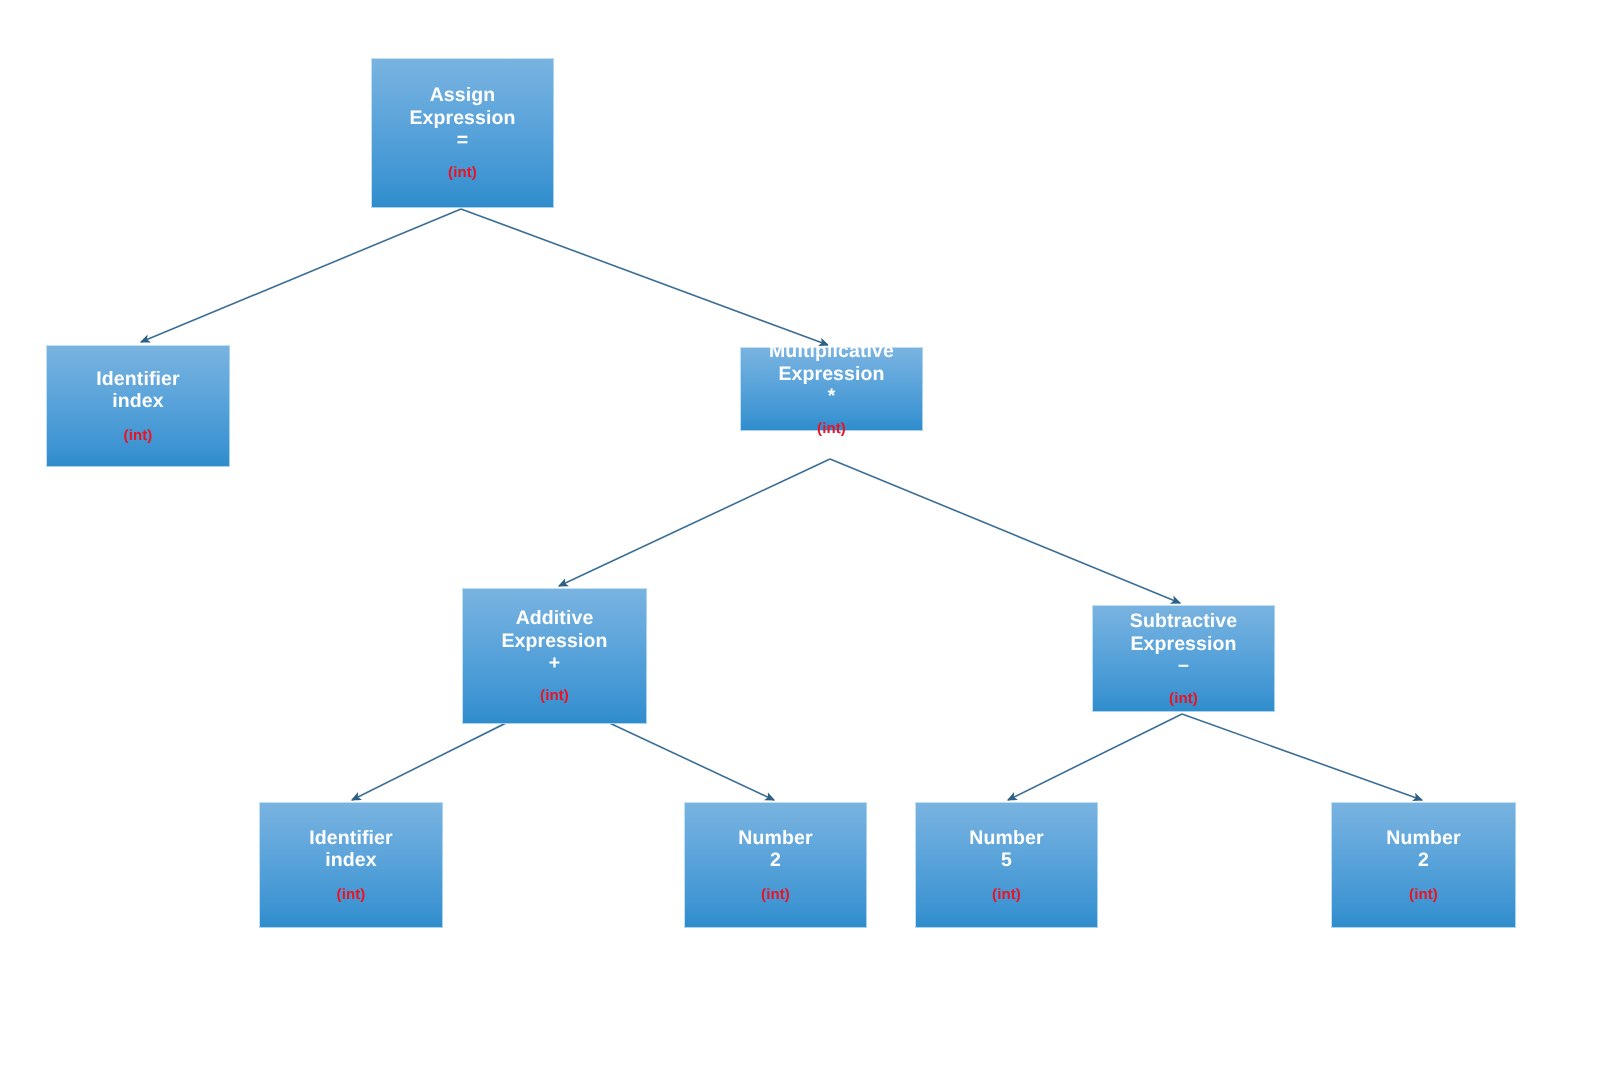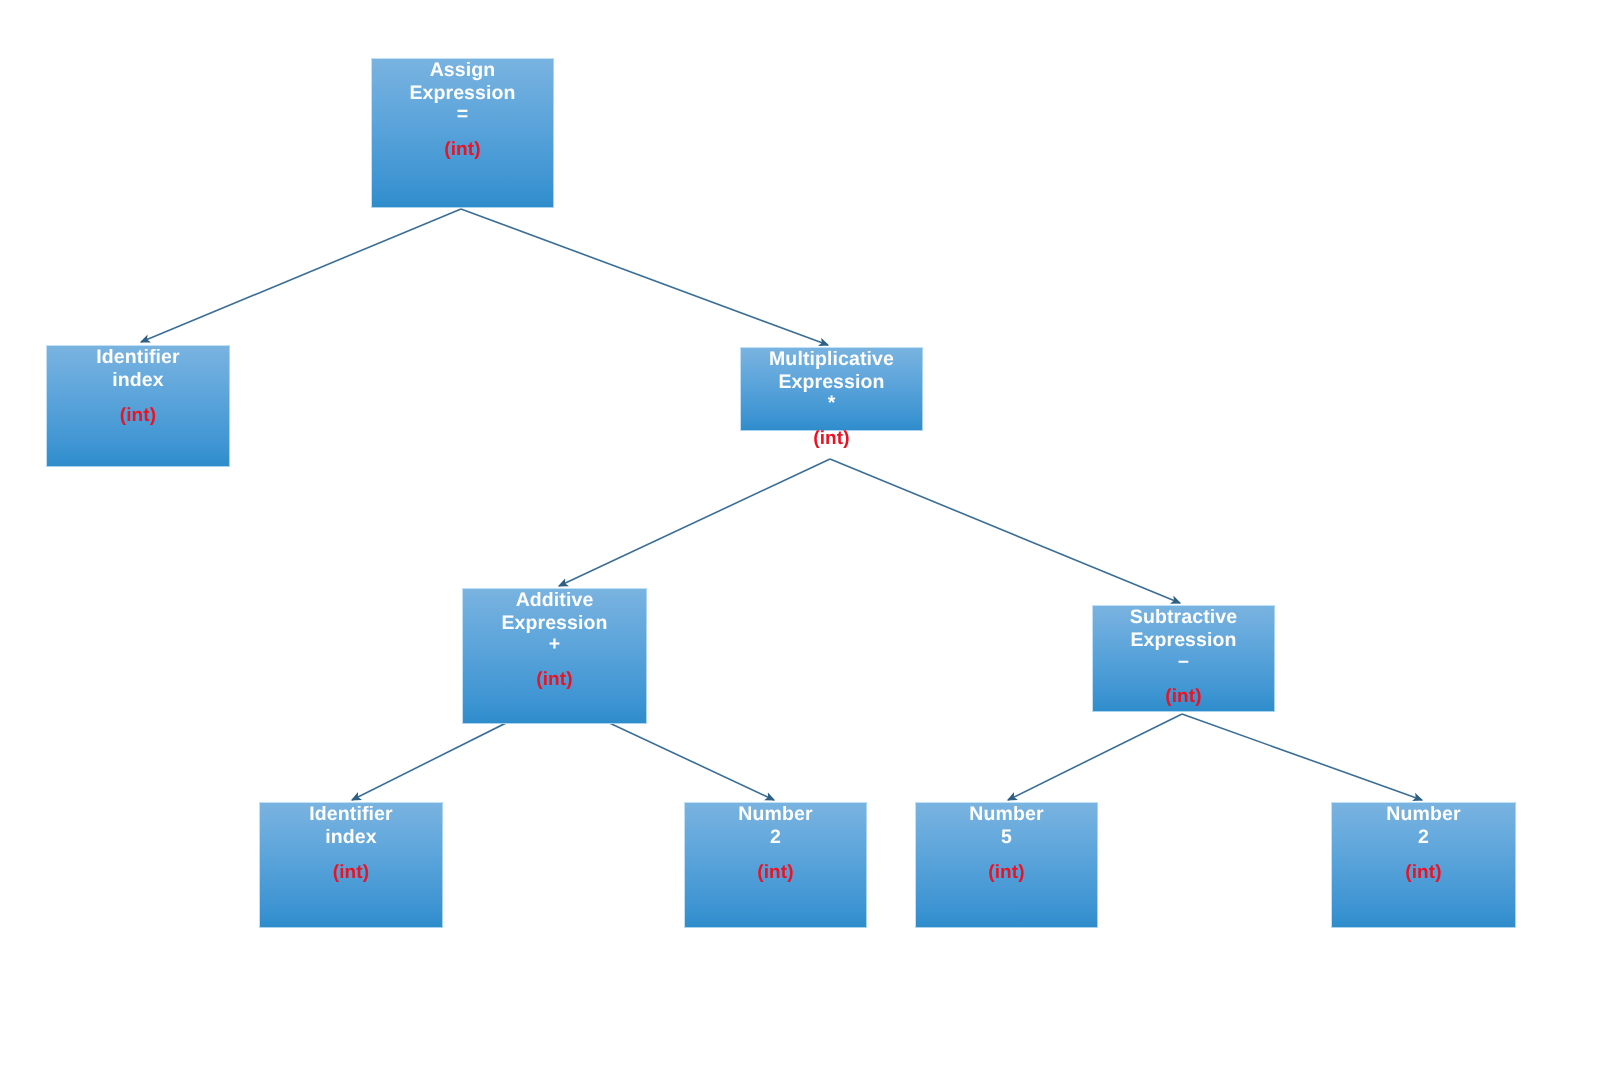--- a/index.html
+++ b/index.html
@@ -31,21 +31,21 @@
   .node {
     position: absolute;
     box-sizing: border-box;
     background: linear-gradient(to bottom, #79b3e0 0%, #61a7dc 35%, #3d94d2 85%, #2f8ccb 100%);
     border: 1px solid #a8d4f0;
     border-top-color: #bfe0f5;
     border-left-color: #bfe0f5;
     display: flex;
     flex-direction: column;
     align-items: center;
-    justify-content: flex-start;
+    justify-content: center;
     text-align: center;
     color: #ffffff;
     line-height: 1.16;
     letter-spacing: 0.1px;
     text-rendering: geometricPrecision;
   }
   .node .line {
     display: block;
     white-space: nowrap;
   }
@@ -56,21 +56,21 @@
     color: #ffffff;
   }
   .node .op {
     font-size: 19.5px;
     font-weight: 700;
     color: #ffffff;
     line-height: 1.0;
     margin-top: 1px;
   }
   .node .type {
-    font-size: 19px;
+    font-size: 15px;
     font-weight: 700;
     color: #ee1122;
     margin-top: 14px;
   }
   .node .op:empty { display: none; }
   .node .name:empty { display: none; }
 </style>
 </head>
 <body>
 

